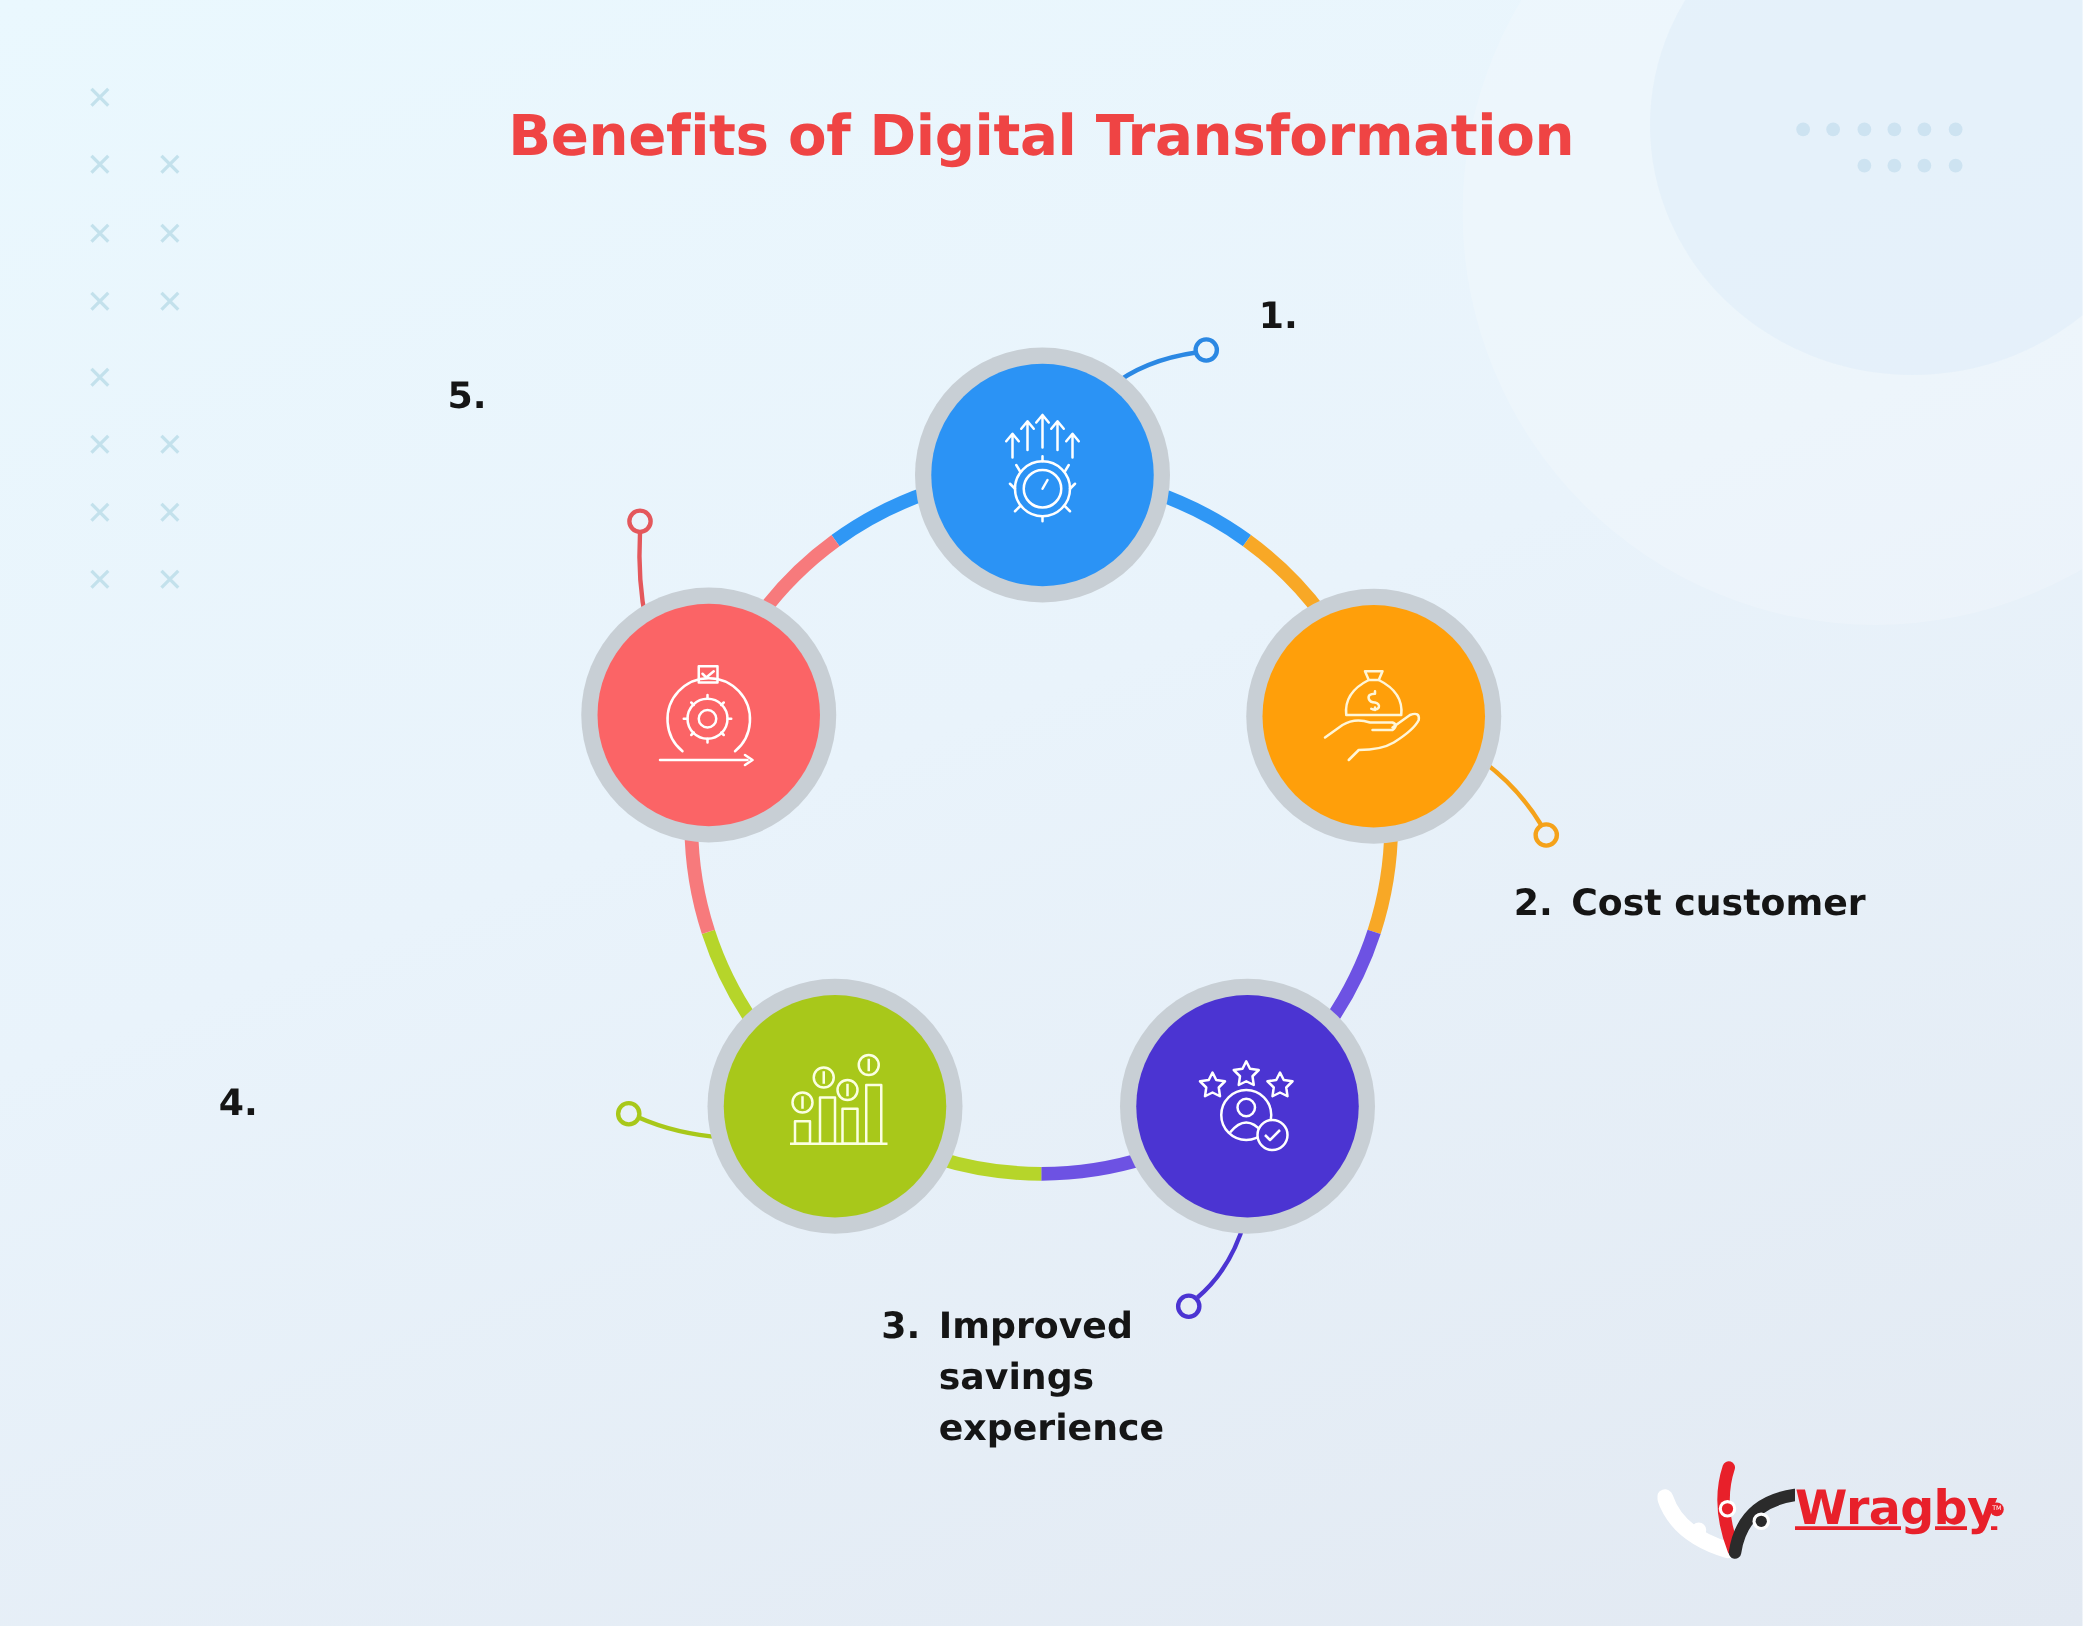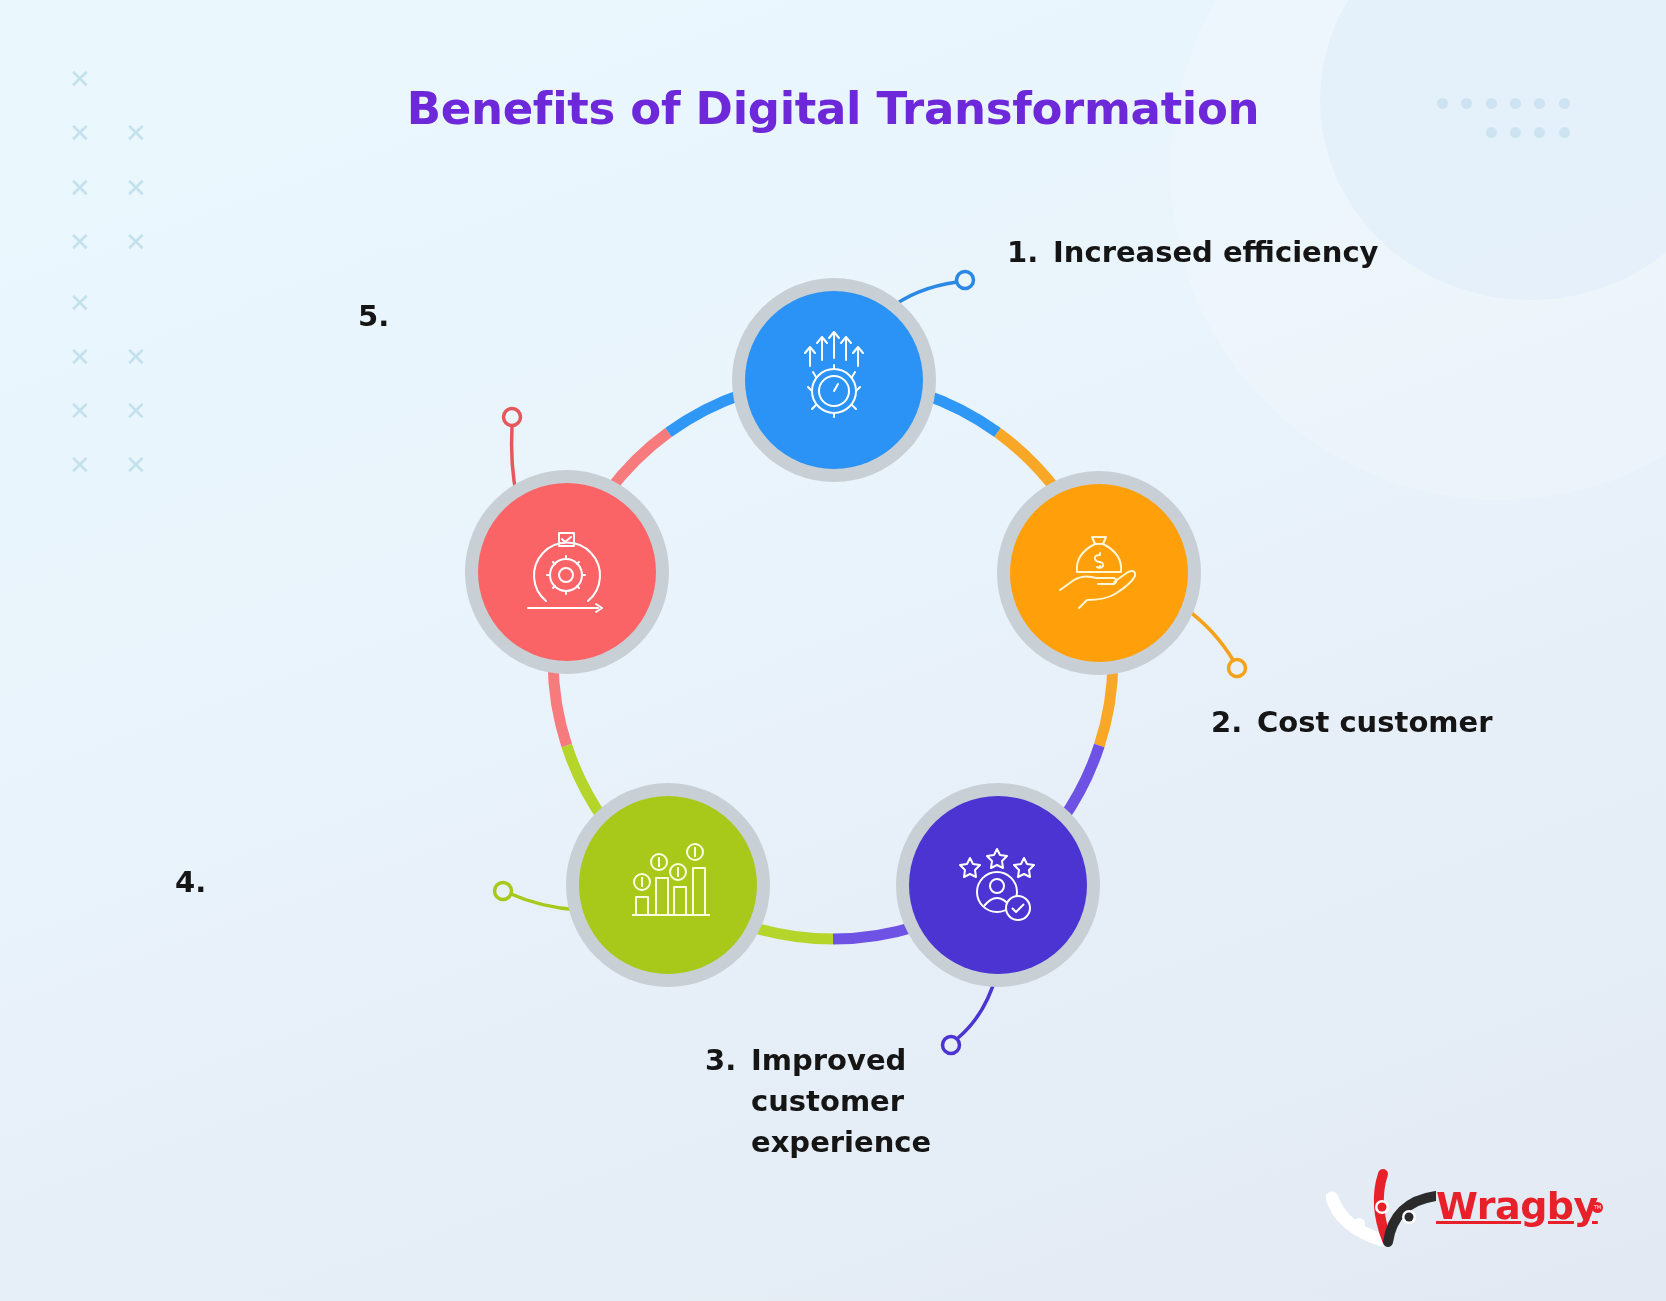--- a/index.html
+++ b/index.html
@@ -7,21 +7,21 @@
     width: 1666px; height: 1301px; overflow: hidden; position: relative;
     background: linear-gradient(160deg, #eaf8fe 0%, #e9f3fb 45%, #e2e9f2 100%);
     font-family: "Liberation Sans", "DejaVu Sans", sans-serif;
   }
   .deco-big { position: absolute; left: 1170px; top: -160px; width: 660px; height: 660px; border-radius: 50%; background: rgba(255,255,255,0.18); }
   .deco-small { position: absolute; left: 1320px; top: -100px; width: 420px; height: 400px; border-radius: 50%; background: rgba(220,236,248,0.45); }
   .xmark { position: absolute; color: #c3e1ec; font-size: 26px; line-height: 26px; font-family: "DejaVu Sans", sans-serif; width: 26px; text-align: center; }
   .dot { position: absolute; width: 11px; height: 11px; border-radius: 50%; background: #cde3f1; }
   .title {
     position: absolute; left: 0; width: 1666px; top: 52px; text-align: center;
-    font-size: 45px; font-weight: bold; color: #6d28d9; letter-spacing: -0.3px;
+    font-size: 45px; font-weight: bold; color: #ef4444; letter-spacing: -0.3px;
     font-family: "DejaVu Sans", sans-serif;
   }
   svg.diagram { position: absolute; left: 0; top: 0; }
   .label {
     position: absolute; font-family: "DejaVu Sans", sans-serif; font-weight: bold;
     font-size: 29px; line-height: 41px; color: #151515; display: flex;
   }
   .label .num { width: 46px; flex: none; }
   .label .txt { white-space: pre-line; }
   .logo { position: absolute; left: 1326px; top: 1160px; width: 300px; height: 90px; }
@@ -159,30 +159,29 @@
       <circle cx="566" cy="575" r="16"></circle>
       <circle cx="566" cy="575" r="7"></circle>
       <path d="M566 556 v3 M566 591 v3 M547 575 h3 M582 575 h3 M553 562 l2 2 M577 586 l2 2 M553 588 l2 -2 M577 564 l2 -2"></path>
       <path d="M528 608 h70 M596 604 l6 4 l-6 4"></path>
     </g>
   </g>
 </svg>
 
 <div class="label" style="left:1007px;top:232px">
   <span class="num">1.</span>
-  <span class="txt">Increased efficiency</span>
 </div>
 <div class="label" style="left:1211px;top:702px">
   <span class="num">2.</span>
   <span class="txt">Cost customer</span>
 </div>
 <div class="label" style="left:705px;top:1040px">
   <span class="num">3.</span>
   <span class="txt">Improved
-customer
+savings
 experience</span>
 </div>
 <div class="label" style="left:175px;top:862px">
   <span class="num">4.</span>
 </div>
 <div class="label" style="left:358px;top:296px">
   <span class="num">5.</span>
 </div>
 
 <div class="logo">

